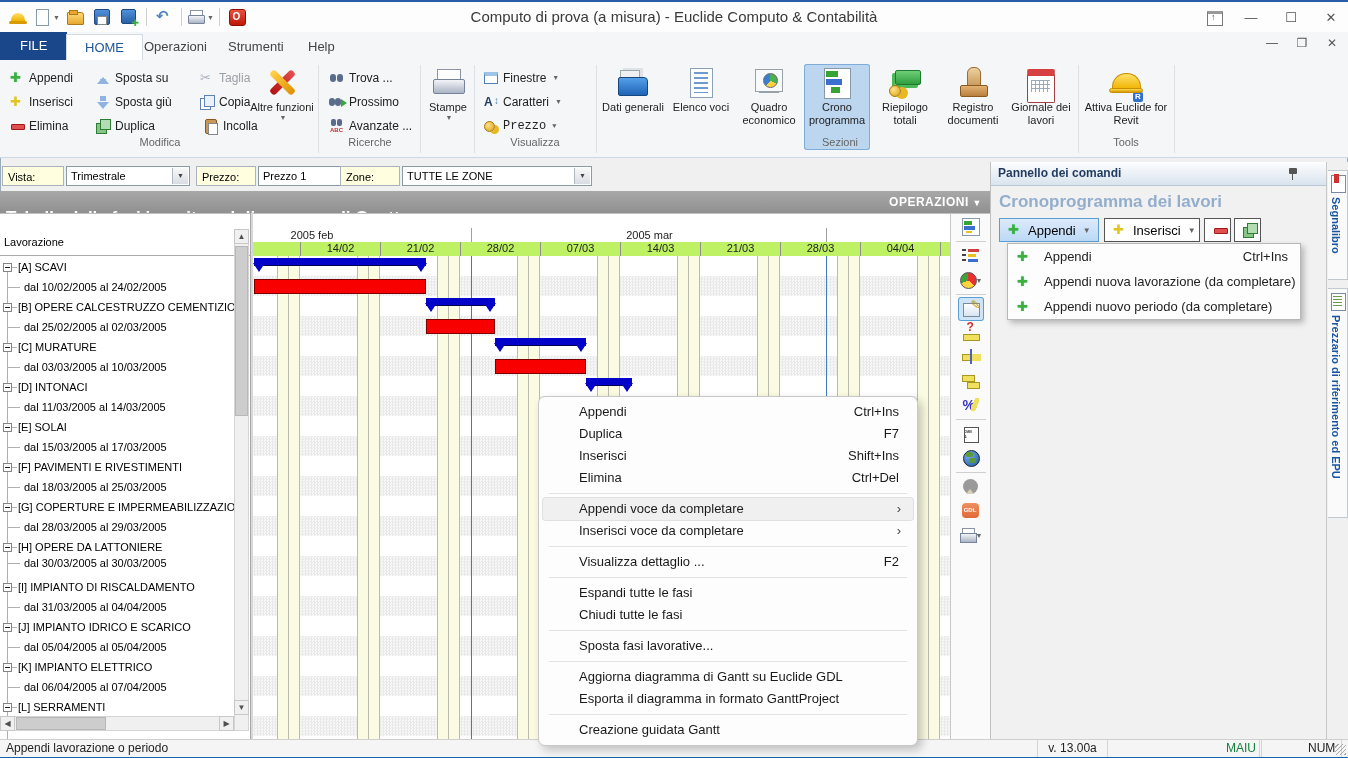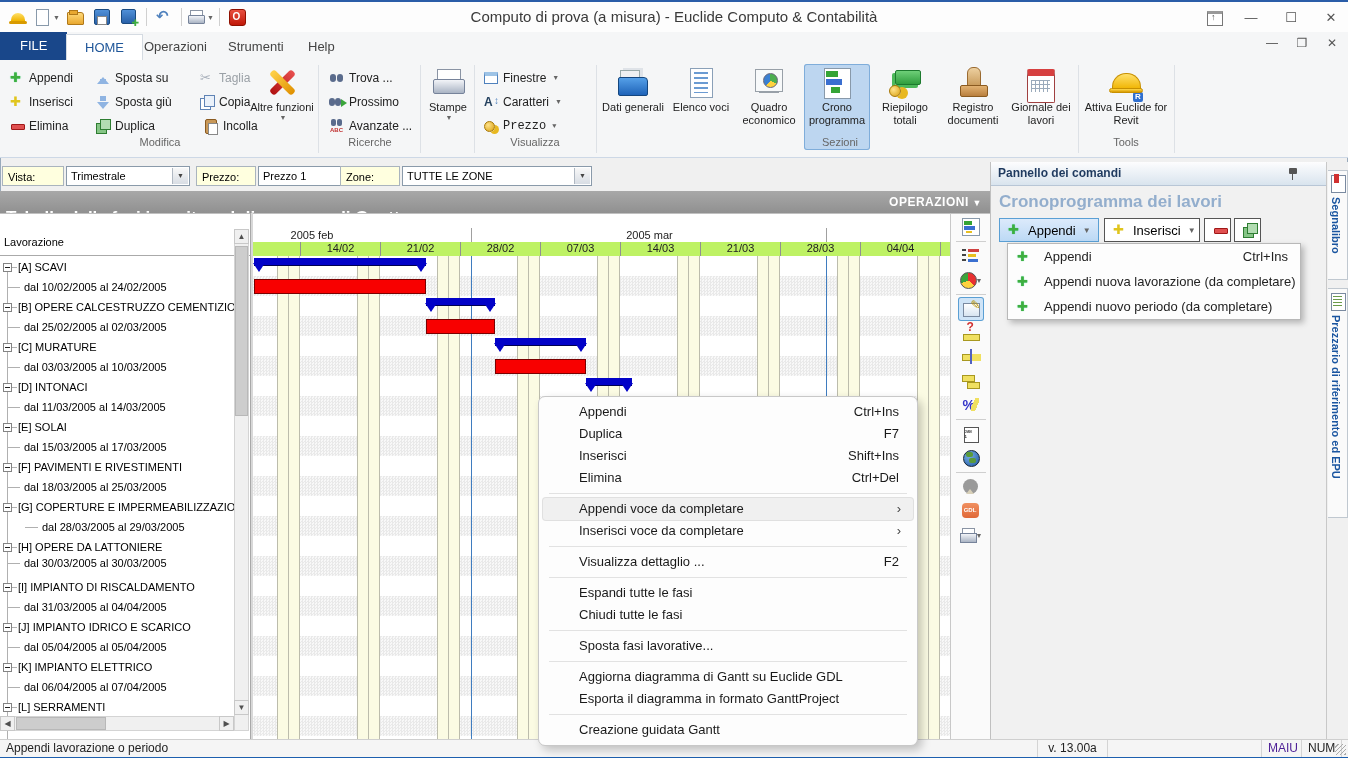--- a/index.html
+++ b/index.html
@@ -461,21 +461,21 @@
         </div>
         <div class="titem" style="top: 264px; width: 250px;">
           <span class="tstub" style="left:7px;width:13px;top:9px;height:1px;position:absolute;background:#b0b0b0"></span>
           <span class="tchildtxt">dal 18/03/2005 al 25/03/2005</span>
         </div>
         <div class="titem" style="top: 284px; width: 250px;">
           <span class="tbox"></span>
           <span class="tstub" style="left:12px;width:5px;top:9px;height:1px;position:absolute;background:#b0b0b0"></span>
           <span class="tlabel">[G] COPERTURE E IMPERMEABILIZZAZIONI</span>
         </div>
-        <div class="titem" style="top: 304px; width: 250px; margin-left: 18px;">
+        <div class="titem" style="top: 304px; width: 250px;">
           <span class="tstub" style="left:7px;width:13px;top:9px;height:1px;position:absolute;background:#b0b0b0"></span>
           <span class="tchildtxt">dal 28/03/2005 al 29/03/2005</span>
         </div>
         <div class="titem" style="top: 324px; width: 250px;">
           <span class="tbox"></span>
           <span class="tstub" style="left:12px;width:5px;top:9px;height:1px;position:absolute;background:#b0b0b0"></span>
           <span class="tlabel">[H] OPERE DA LATTONIERE</span>
         </div>
         <div class="titem" style="top: 340px; width: 208px;">
           <span class="tstub" style="left:7px;width:13px;top:9px;height:1px;position:absolute;background:#b0b0b0"></span>
@@ -696,18 +696,18 @@
       <div class="cmitem"><span>Aggiorna diagramma di Gantt su Euclide GDL</span></div>
       <div class="cmitem"><span>Esporta il diagramma in formato GanttProject</span></div>
       <div class="cmsep"></div>
       <div class="cmitem"><span>Creazione guidata Gantt</span></div>
     </div>
 
   <div id="statusbar">
     <div class="stcell" style="left:0;width:1038px">Appendi lavorazione o periodo</div>
     <div class="stcell" style="left:1038px;width:70px;text-align:center">v. 13.00a</div>
     <div class="stcell" style="left:1108px;width:154px"></div>
-    <div class="stcell" style="left:1262px;width:40px;color:#4c1d95">MAIU</div>
+    <div class="stcell" style="left:1220px;width:40px;color:#15803d">MAIU</div>
     <div class="stcell" style="left:1302px;width:40px">NUM</div>
     <div id="grip"></div>
   </div>
 
 </div>
 
 </body></html>

